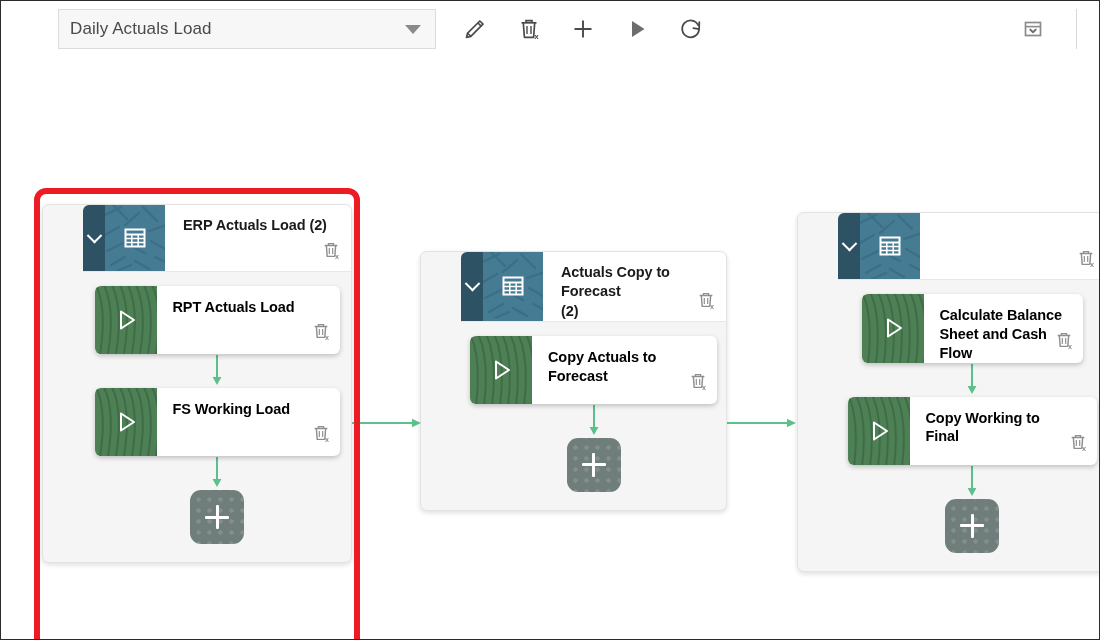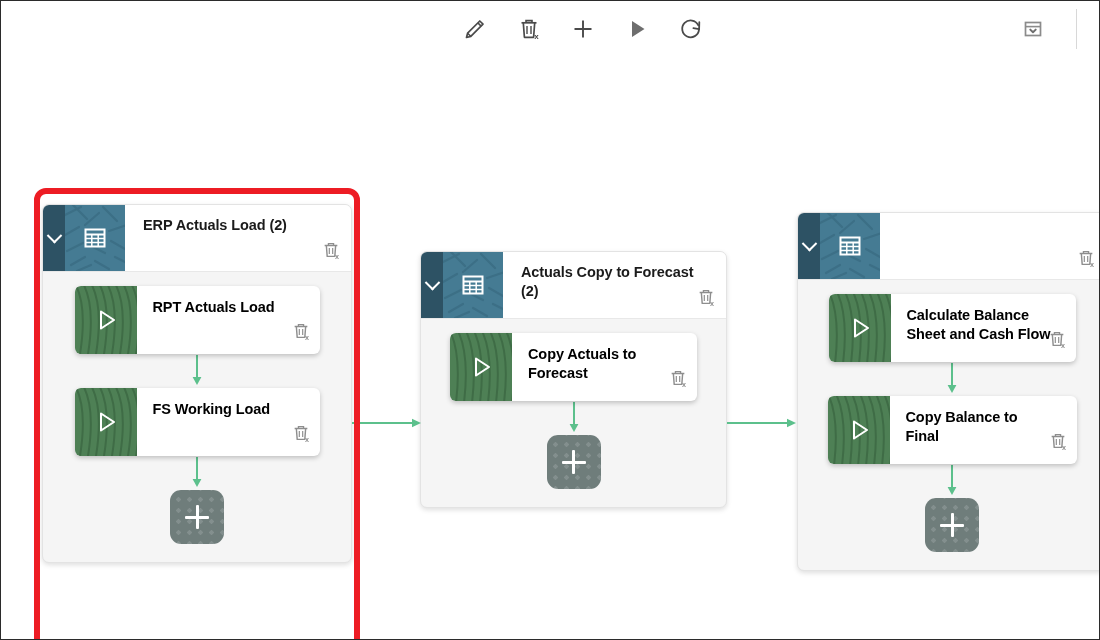--- a/index.html
+++ b/index.html
@@ -115,20 +115,21 @@
   }
 
   
   .group {
     position: absolute;
     background: #f5f5f5;
     border: 1px solid #e3e3e3;
     border-radius: 7px;
     box-sizing: border-box;
     box-shadow: 0 2px 5px rgba(0,0,0,.13);
+    padding-left: 40px;
   }
   .group-header {
     position: relative;
     display: flex;
     align-items: stretch;
     background: #ffffff;
     border-bottom: 1px solid #e8e8e8;
     border-radius: 6px 6px 0 0;
     overflow: hidden;
     min-height: 66px;
@@ -274,20 +275,24 @@
 
   .texture { position: absolute; inset: 0; }
 </style>
 </head>
 <body>
 
 <div id="app">
 
   <div class="toolbar">
 
+    <div class="pipeline-select">
+      <span class="value">Daily Actuals Load</span>
+      <span class="caret-down"></span>
+    </div>
 
     <div class="tb-icons">
 
       <div class="tb-btn">
         <svg width="26" height="26" viewBox="0 0 26 26">
           <path d="M4.5 21.5 L5.6 17.2 L17.8 5 L21 8.2 L8.8 20.4 Z" fill="none" stroke="#4a4a4a" stroke-width="1.7" stroke-linejoin="round"></path>
           <path d="M15.9 6.9 L19.1 10.1" fill="none" stroke="#4a4a4a" stroke-width="1.5"></path>
           <path d="M5.6 17.2 L8.8 20.4" fill="none" stroke="#4a4a4a" stroke-width="1.5"></path>
         </svg>
       </div>
@@ -616,21 +621,21 @@
               <path d="M11 10.6 V17.6 M15 10.6 V17.6" stroke="#8e8e8e" stroke-width="1.4"></path>
               <text x="17.6" y="23.2" font-family="'Liberation Sans',sans-serif" font-size="8.5" font-weight="bold" fill="#8e8e8e">x</text>
             </svg>
           </span>
         </div>
       </div>
 
       <div class="group-body">
 
         <div class="task-row">
-          <div class="task-card" style="width:247px">
+          <div class="task-card" style="width:221px">
             <div class="tc-thumb">
               <svg class="texture" viewBox="0 0 62 78" preserveAspectRatio="none">
                 <g stroke="#3f6c46" stroke-width="2" fill="none">
                   <path d="M-2 -6 Q14 22 4 84"></path>
                     <path d="M6 -6 Q22 22 12 84"></path>
                   <path d="M14 -6 Q30 22 20 84"></path>
                     <path d="M22 -6 Q38 22 28 84"></path>
                   <path d="M30 -6 Q46 22 36 84"></path>
                     <path d="M38 -6 Q54 22 44 84"></path>
                   <path d="M46 -6 Q62 22 52 84"></path>
@@ -677,21 +682,21 @@
                     <path d="M38 -6 Q54 22 44 84"></path>
                   <path d="M46 -6 Q62 22 52 84"></path>
                     <path d="M54 -6 Q70 22 60 84"></path>
                 </g>
               </svg>
               <svg width="28" height="28" viewBox="0 0 28 28" style="position:relative">
                 <path d="M9 5.5 L22 14 L9 22.5 Z" fill="none" stroke="#ffffff" stroke-width="2" stroke-linejoin="round"></path>
               </svg>
             </div>
             <div class="tc-title-wrap">
-              <div class="tc-title">Copy Balance to
+              <div class="tc-title">Copy Working to
 Final</div>
               <span class="tc-trash">
                 <svg width="22" height="22" viewBox="0 0 26 26">
                   <path d="M5.5 7.6 H20.5" stroke="#8e8e8e" stroke-width="1.7"></path>
                   <path d="M10 7.6 V5.4 H16 V7.6" fill="none" stroke="#8e8e8e" stroke-width="1.6"></path>
                   <path d="M7.5 7.6 L8.5 20.5 H17.5 L18.5 7.6" fill="none" stroke="#8e8e8e" stroke-width="1.7" stroke-linejoin="round"></path>
                   <path d="M11 10.6 V17.6 M15 10.6 V17.6" stroke="#8e8e8e" stroke-width="1.4"></path>
                   <text x="17.6" y="23.2" font-family="'Liberation Sans',sans-serif" font-size="8.5" font-weight="bold" fill="#8e8e8e">x</text>
                 </svg>
               </span>

